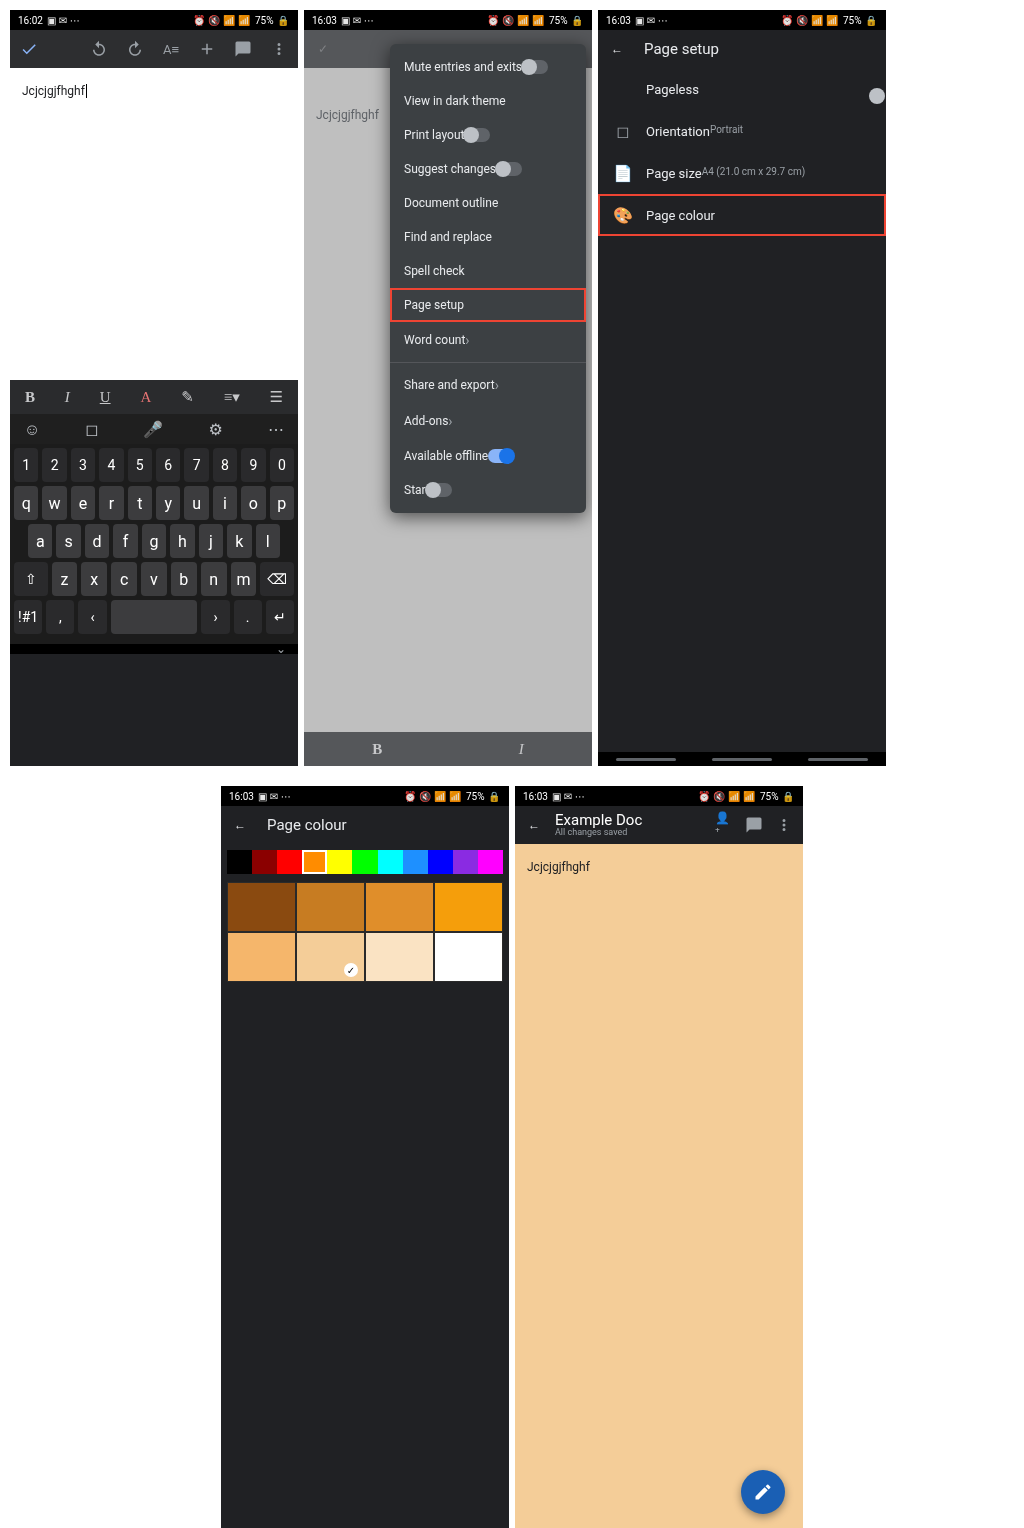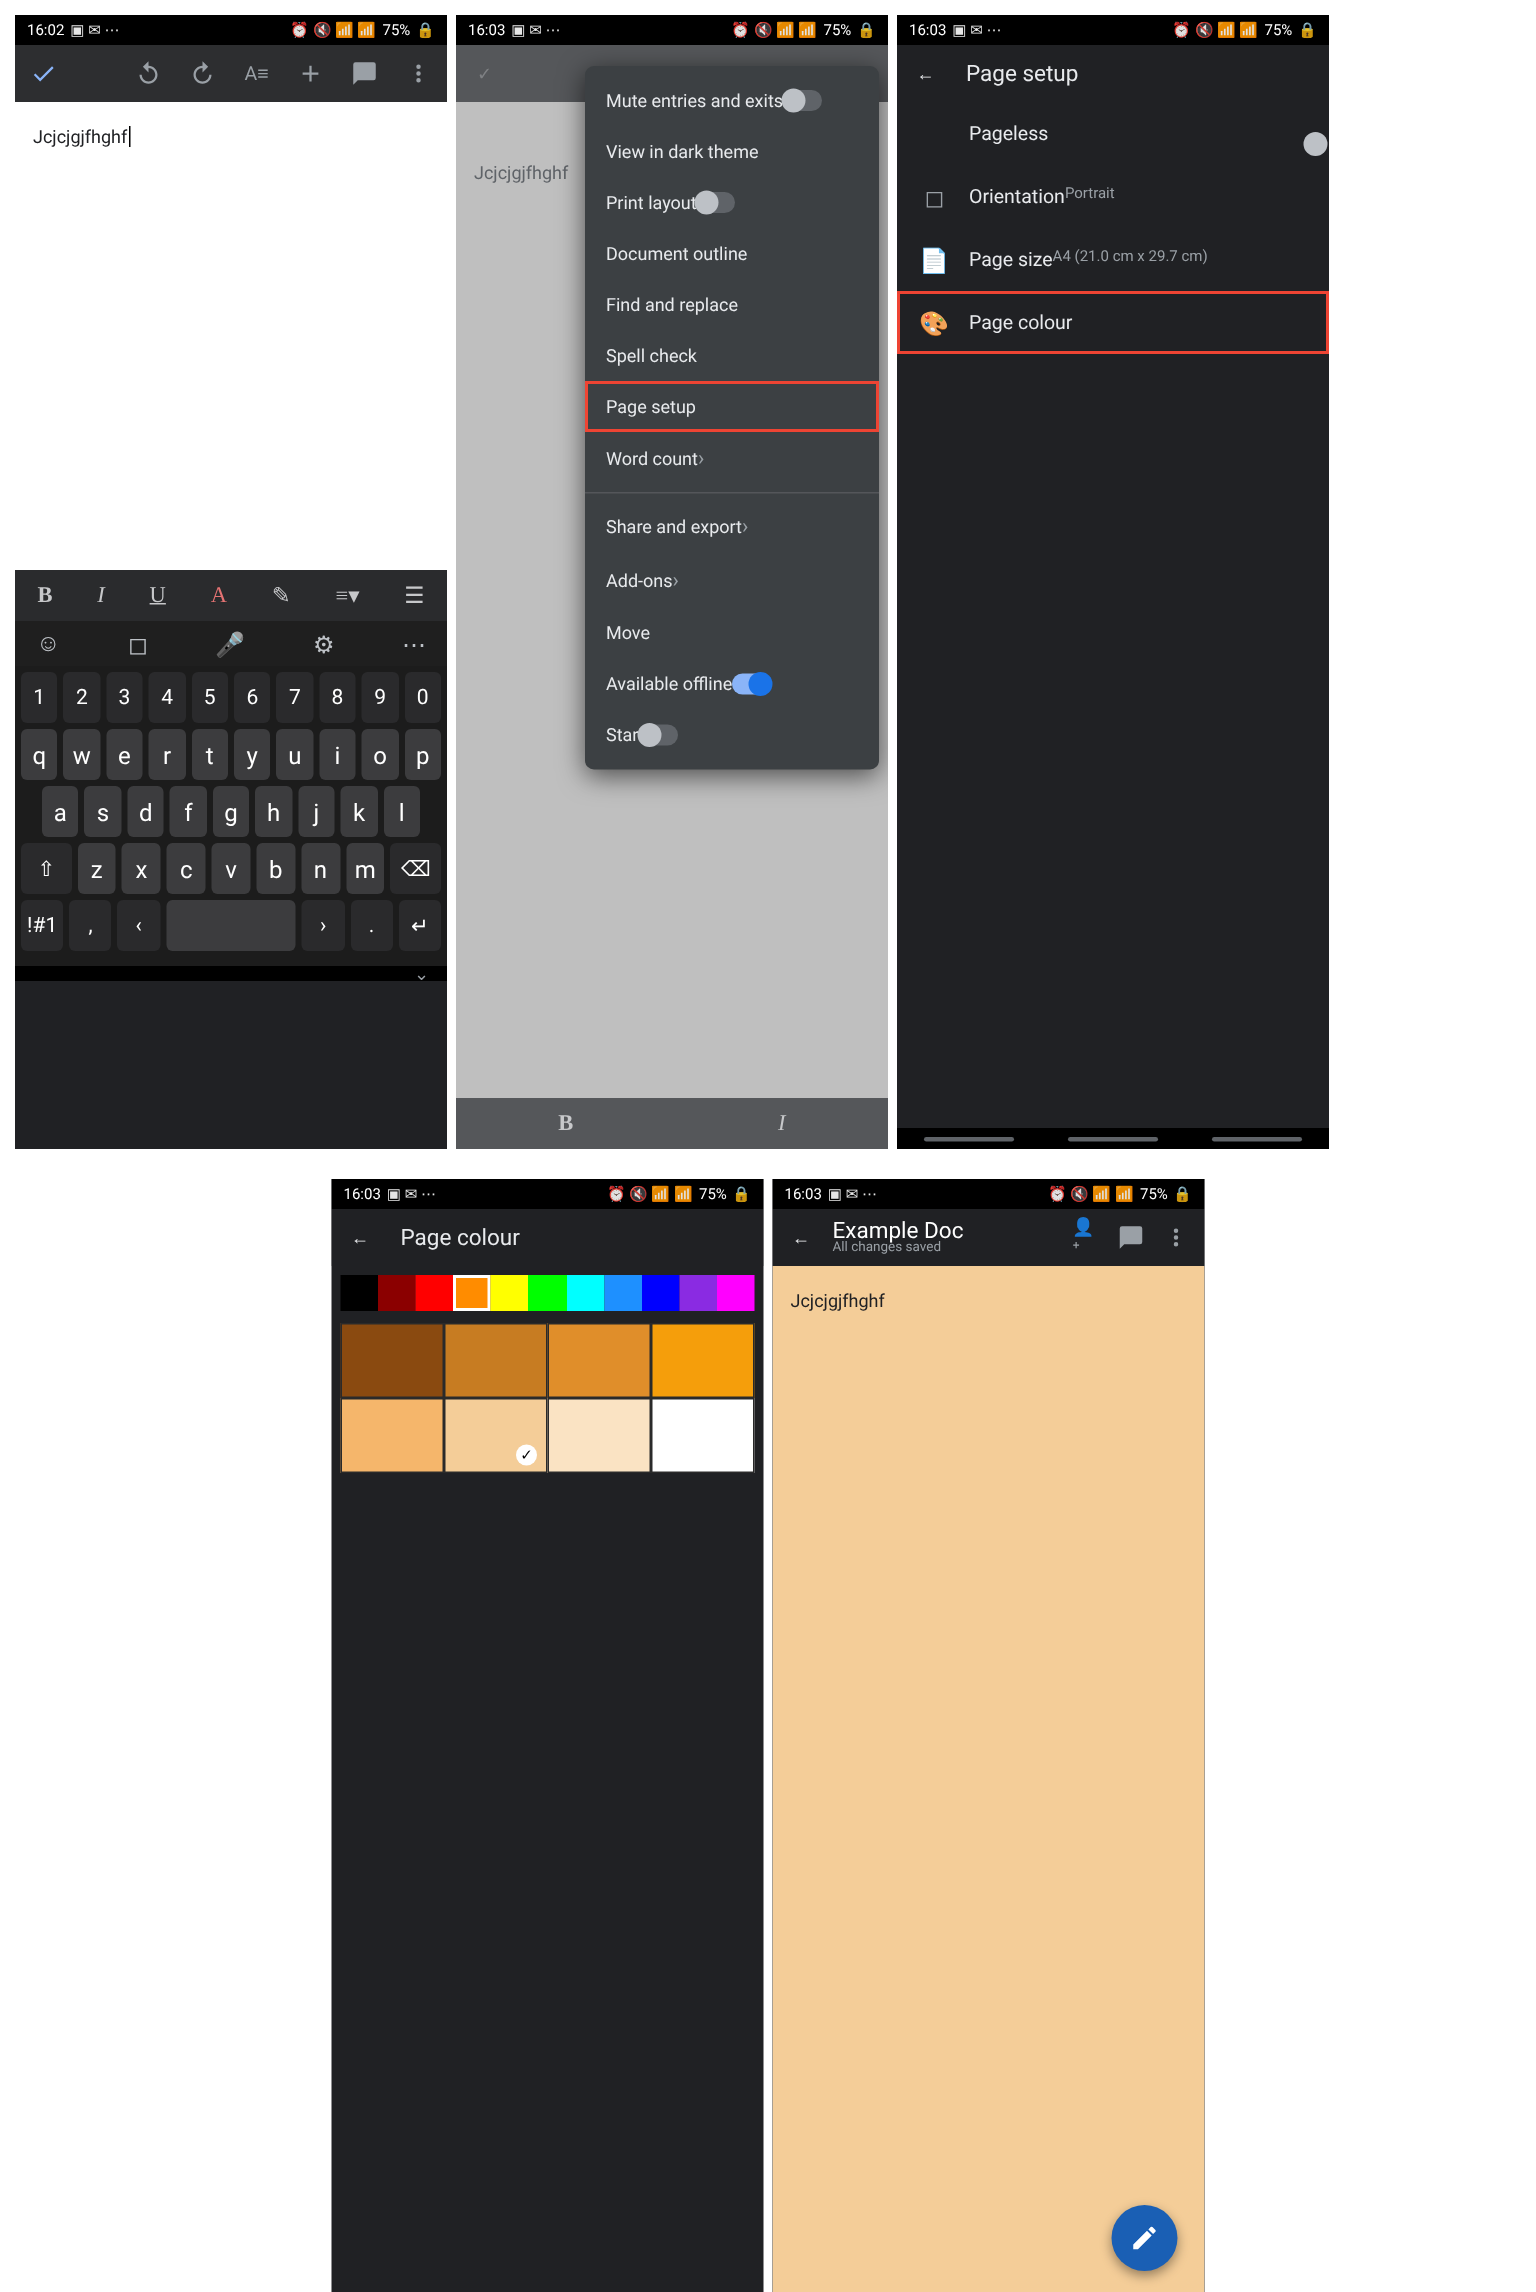--- a/index.html
+++ b/index.html
@@ -349,20 +349,24 @@
             <span class="toggle"></span>
           </div>
           <div class="menu-item">
             <span>View in dark theme</span>
           </div>
           <div class="menu-item">
             <span>Print layout</span>
             <span class="toggle"></span>
           </div>
           <div class="menu-item">
+            <span>Suggest changes</span>
+            <span class="toggle"></span>
+          </div>
+          <div class="menu-item">
             <span>Document outline</span>
           </div>
           <div class="menu-item">
             <span>Find and replace</span>
           </div>
           <div class="menu-item">
             <span>Spell check</span>
           </div>
           <div class="menu-item hl">
             <span>Page setup</span>
@@ -372,23 +376,20 @@
             <span class="chevron">›</span>
           </div>
           <div class="menu-div"></div>
           <div class="menu-item">
             <span>Share and export</span>
             <span class="chevron">›</span>
           </div>
           <div class="menu-item">
             <span>Add-ons</span>
             <span class="chevron">›</span>
-          </div>
-          <div class="menu-item">
-            <span>Move</span>
           </div>
           <div class="menu-item">
             <span>Available offline</span>
             <span class="toggle on"></span>
           </div>
           <div class="menu-item">
             <span>Star</span>
             <span class="toggle"></span>
           </div>
         </div>

